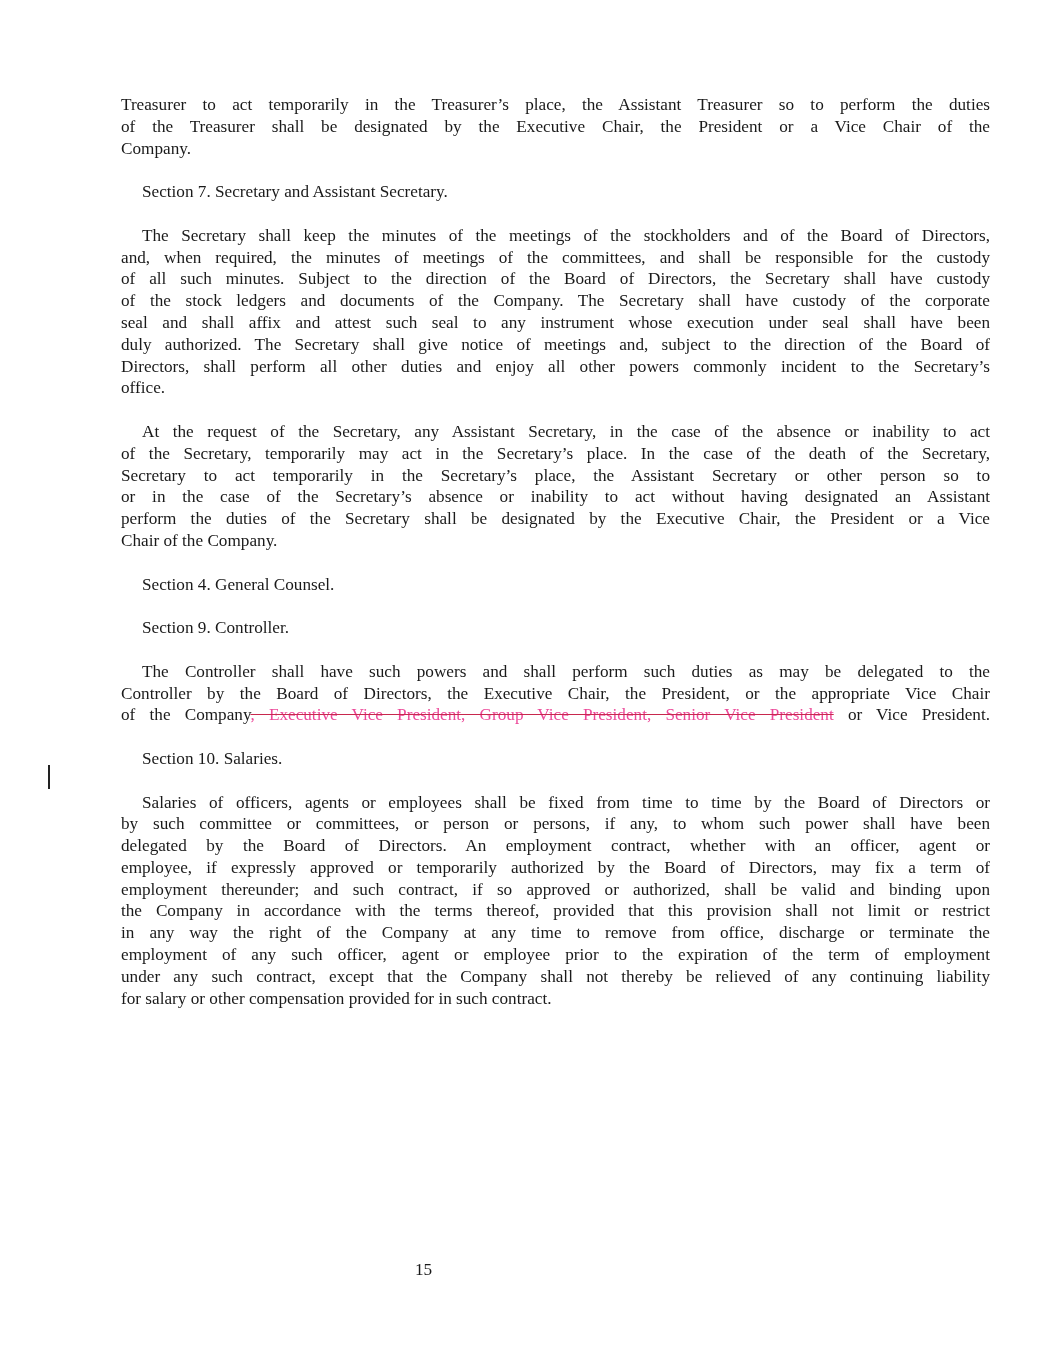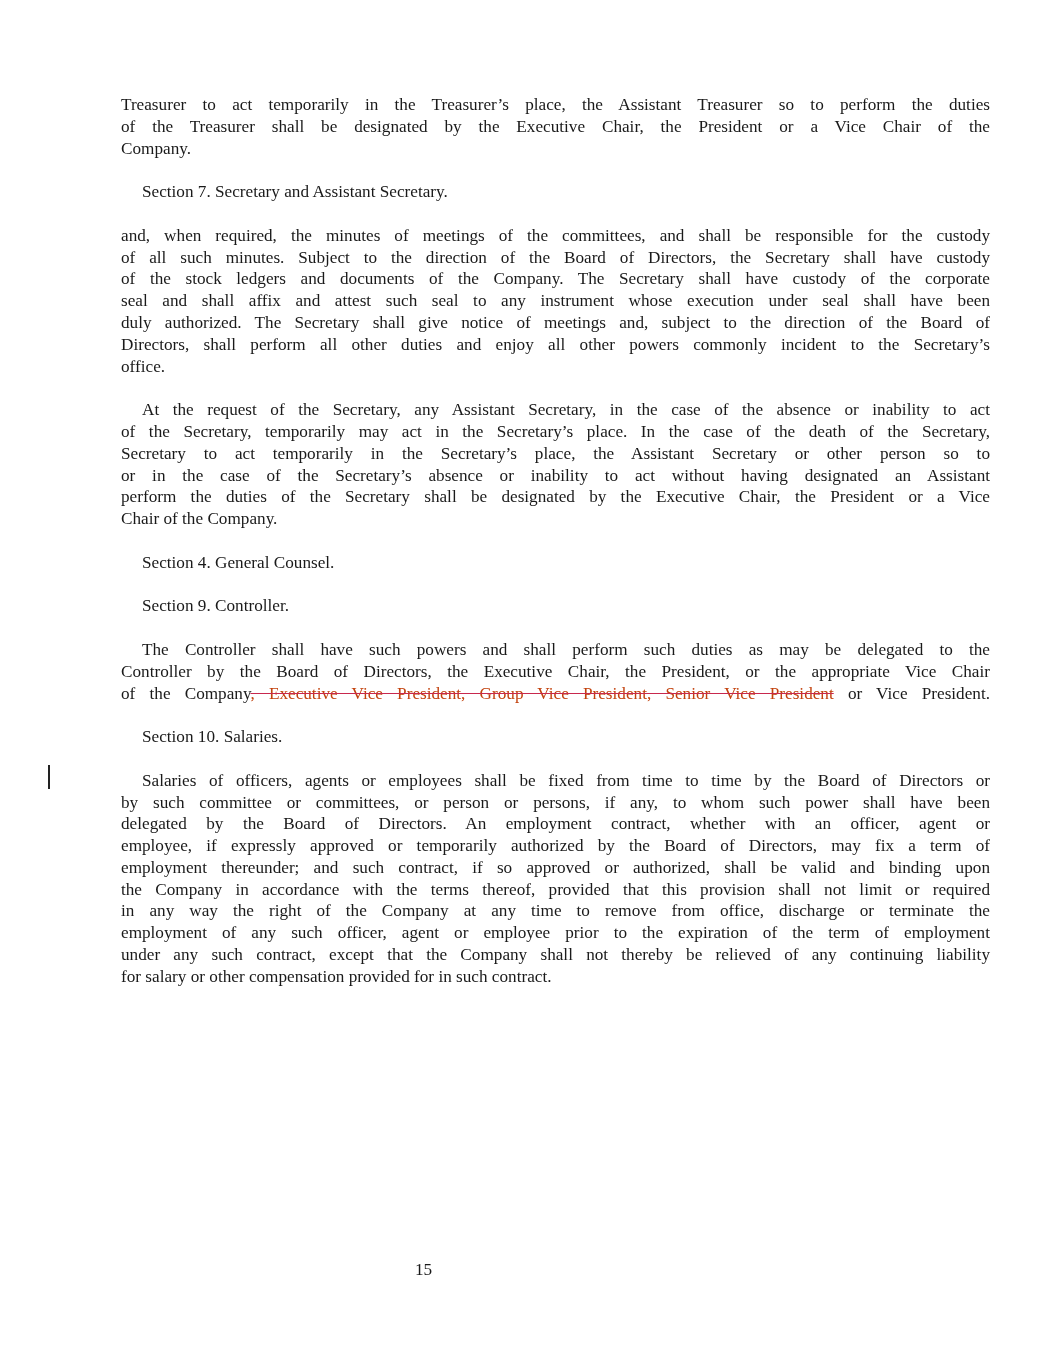--- a/index.html
+++ b/index.html
@@ -6,39 +6,40 @@
   body { width: 1055px; height: 1365px; position: relative; overflow: hidden;
          font-family: "Liberation Serif", "DejaVu Serif", serif; color: #1a1a1a; }
   .page { position: absolute; left: 93px; top: 94px; width: 869px; margin-left: 28px; }
   .line { display: block; font-size: 17.2px; line-height: 21.8px; height: 21.8px;
           white-space: nowrap; text-align: justify; text-align-last: justify; }
   .line.last { text-align-last: left; }
   .line.indent { padding-left: 21px; }
   .para { margin: 0 0 21.8px 0; }
   .heading { font-weight: normal; font-size: 17.2px; line-height: 21.8px;
              padding-left: 21px; margin: 0 0 21.8px 0; }
-  .del { color: #c2410c; text-decoration: line-through; text-decoration-color: #c8284e; }
+  .del { color: #ec4899; text-decoration: line-through; text-decoration-color: #c8284e; }
   .change-bar { position: absolute; left: 48px; top: 765px; width: 1.5px; height: 24px; background: #222; }
   .page-num { position: absolute; top: 1260px; left: 0; width: 847px; text-align: center;
               font-size: 17.2px; }
 </style>
 </head>
 <body>
 
 <div class="page">
 
   <div class="para">
     <span class="line">Treasurer to act temporarily in the Treasurer’s place, the Assistant Treasurer so to perform the duties</span>
     <span class="line">of the Treasurer shall be designated by the Executive Chair, the President or a Vice Chair of the</span>
     <span class="line last">Company.</span>
   </div>
 
   <div class="heading">Section 7. Secretary and Assistant Secretary.</div>
 
   <div class="para">
+    <span class="line indent">The Secretary shall keep the minutes of the meetings of the stockholders and of the Board of Directors,</span>
     <span class="line">and, when required, the minutes of meetings of the committees, and shall be responsible for the custody</span>
     <span class="line">of all such minutes.  Subject to the direction of the Board of Directors, the Secretary shall have custody</span>
     <span class="line">of the stock ledgers and documents of the Company.  The Secretary shall have custody of the corporate</span>
     <span class="line">seal and shall affix and attest such seal to any instrument whose execution under seal shall have been</span>
     <span class="line">duly authorized.  The Secretary shall give notice of meetings and, subject to the direction of the Board of</span>
     <span class="line">Directors, shall perform all other duties and enjoy all other powers commonly incident to the Secretary’s</span>
     <span class="line last">office.</span>
   </div>
 
   <div class="para">
@@ -62,21 +63,21 @@
   </div>
 
   <div class="heading">Section 10. Salaries.</div>
 
   <div class="para">
     <span class="line indent">Salaries of officers, agents or employees shall be fixed from time to time by the Board of Directors or</span>
     <span class="line">by such committee or committees, or person or persons, if any, to whom such power shall have been</span>
     <span class="line">delegated by the Board of Directors.  An employment contract, whether with an officer, agent or</span>
     <span class="line">employee, if expressly approved or temporarily authorized by the Board of Directors, may fix a term of</span>
     <span class="line">employment thereunder; and such contract, if so approved or authorized, shall be valid and binding upon</span>
-    <span class="line">the Company in accordance with the terms thereof, provided that this provision shall not limit or required</span>
+    <span class="line">the Company in accordance with the terms thereof, provided that this provision shall not limit or restrict</span>
     <span class="line">in any way the right of the Company at any time to remove from office, discharge or terminate the</span>
     <span class="line">employment of any such officer, agent or employee prior to the expiration of the term of employment</span>
     <span class="line">under any such contract, except that the Company shall not thereby be relieved of any continuing liability</span>
     <span class="line last">for salary or other compensation provided for in such contract.</span>
   </div>
 </div>
 
 <div class="change-bar"></div>
 
 <div class="page-num">15</div>

